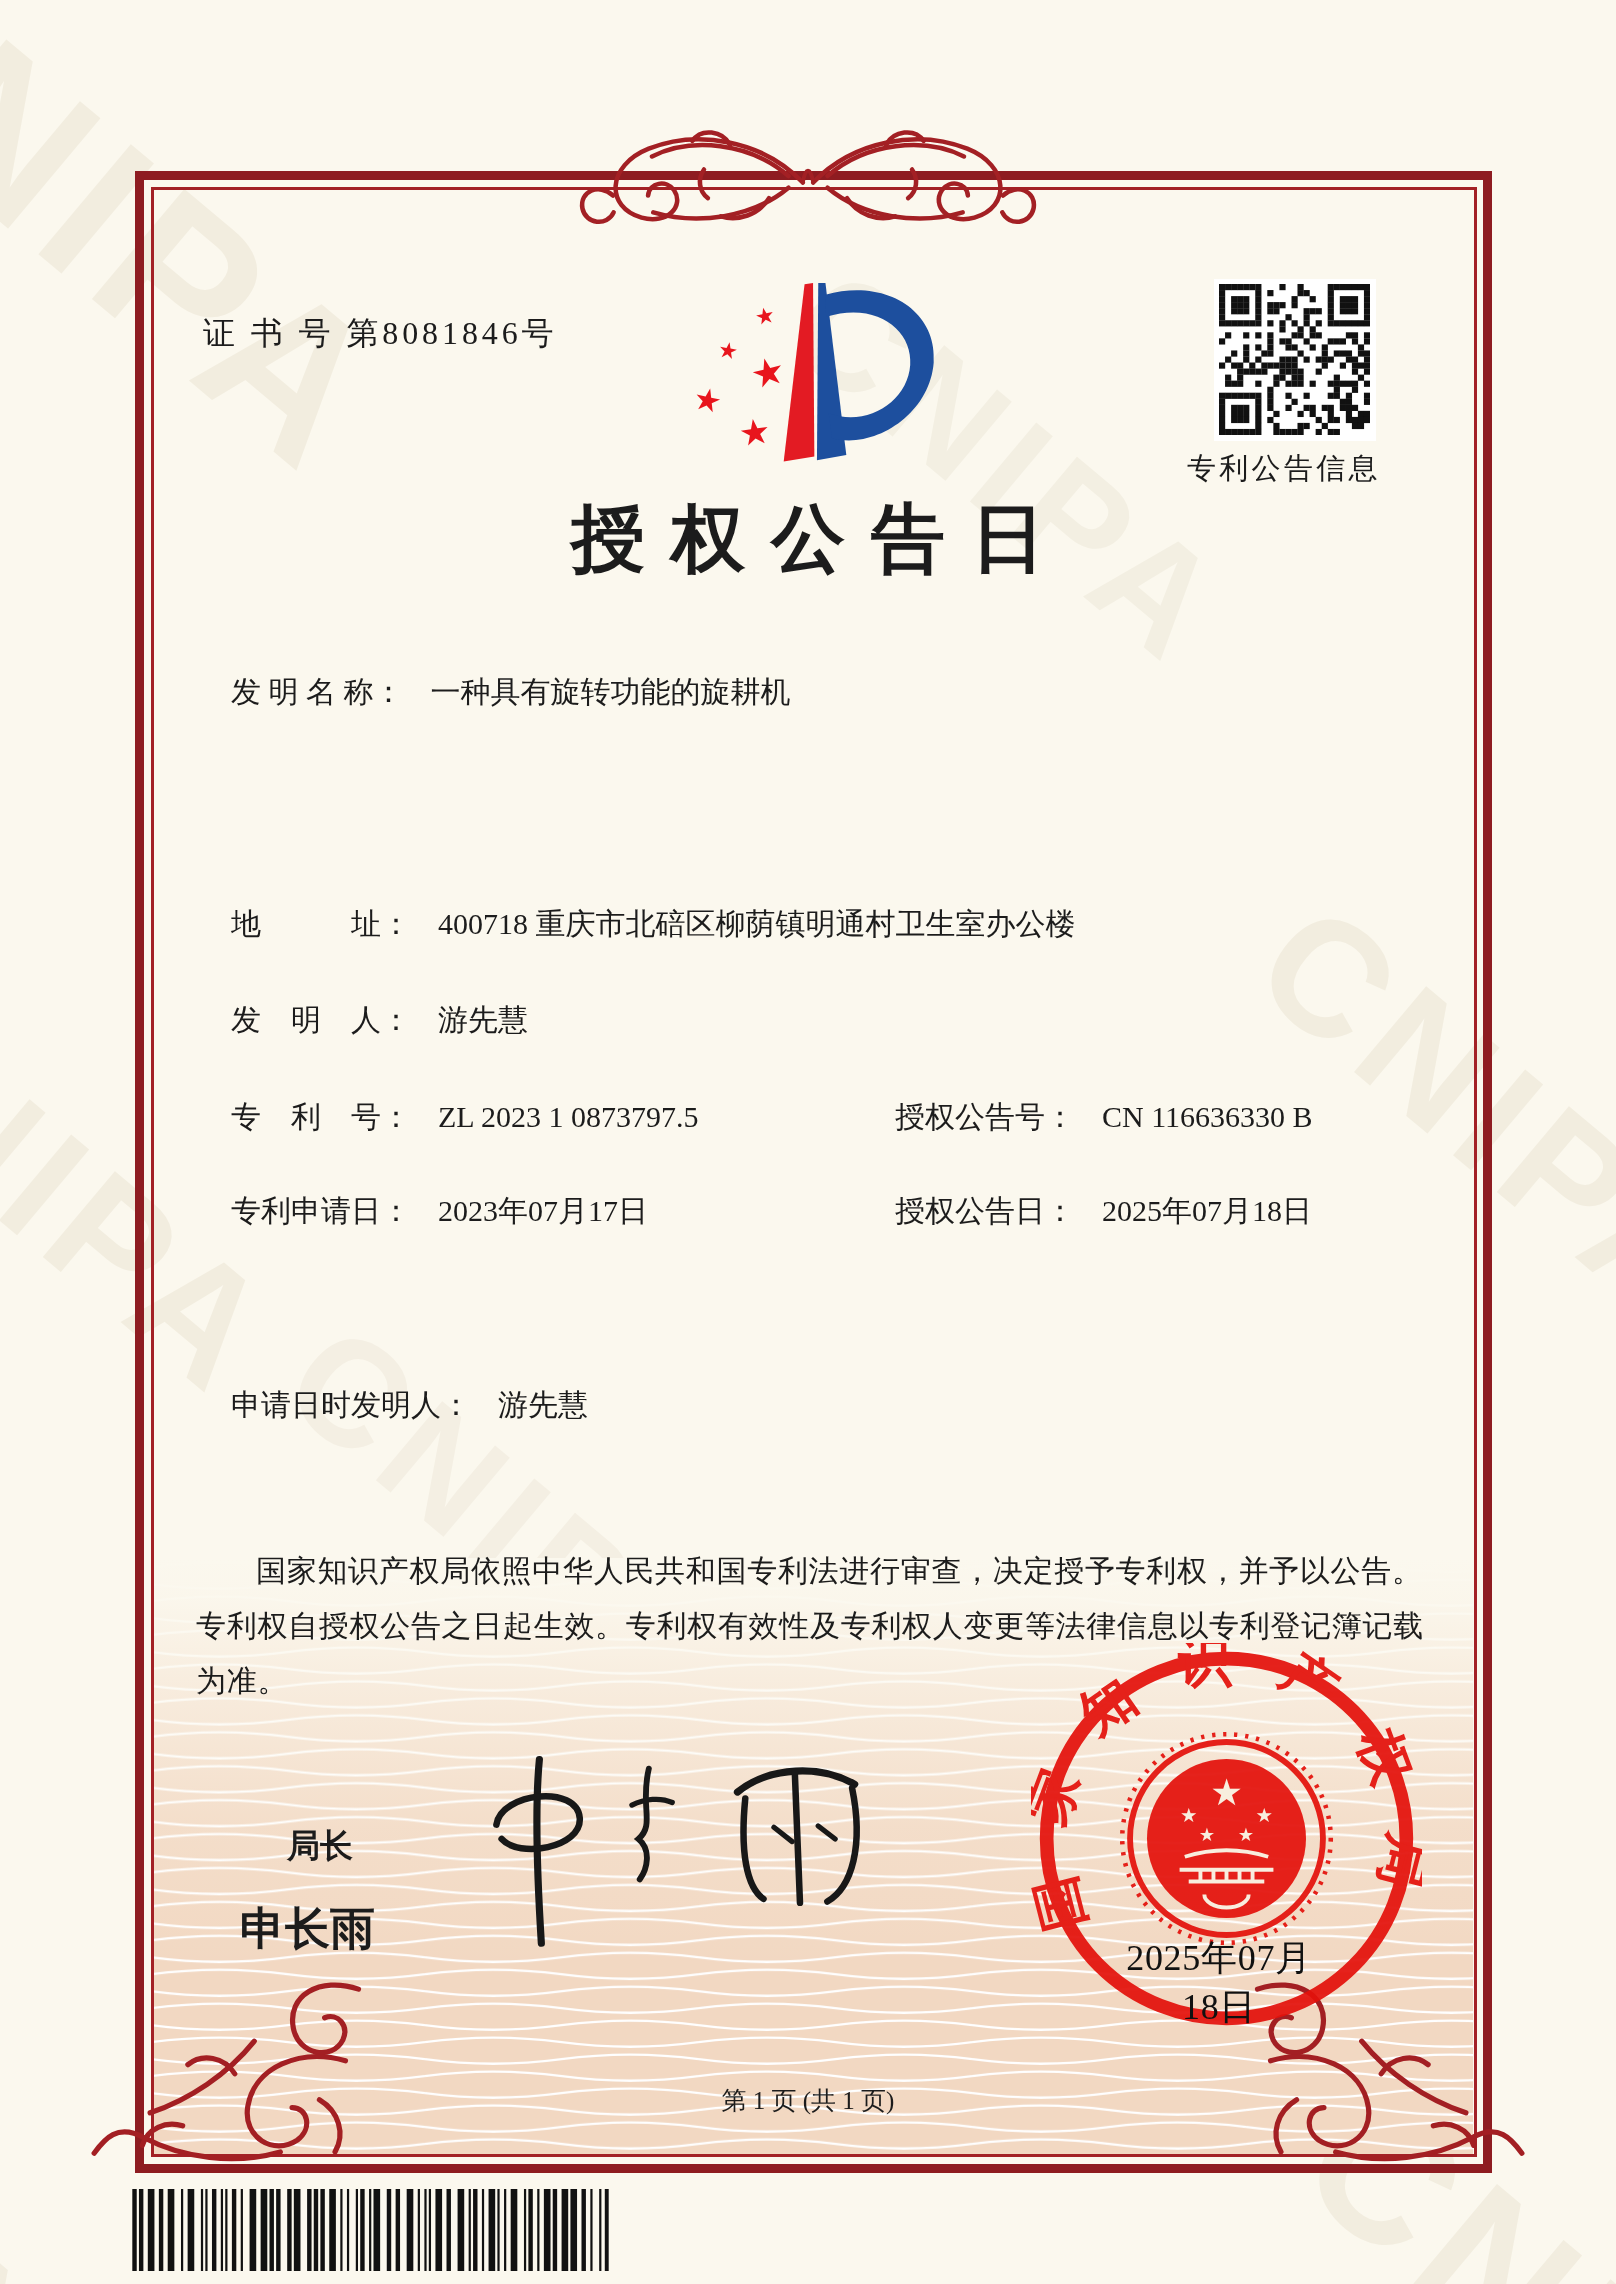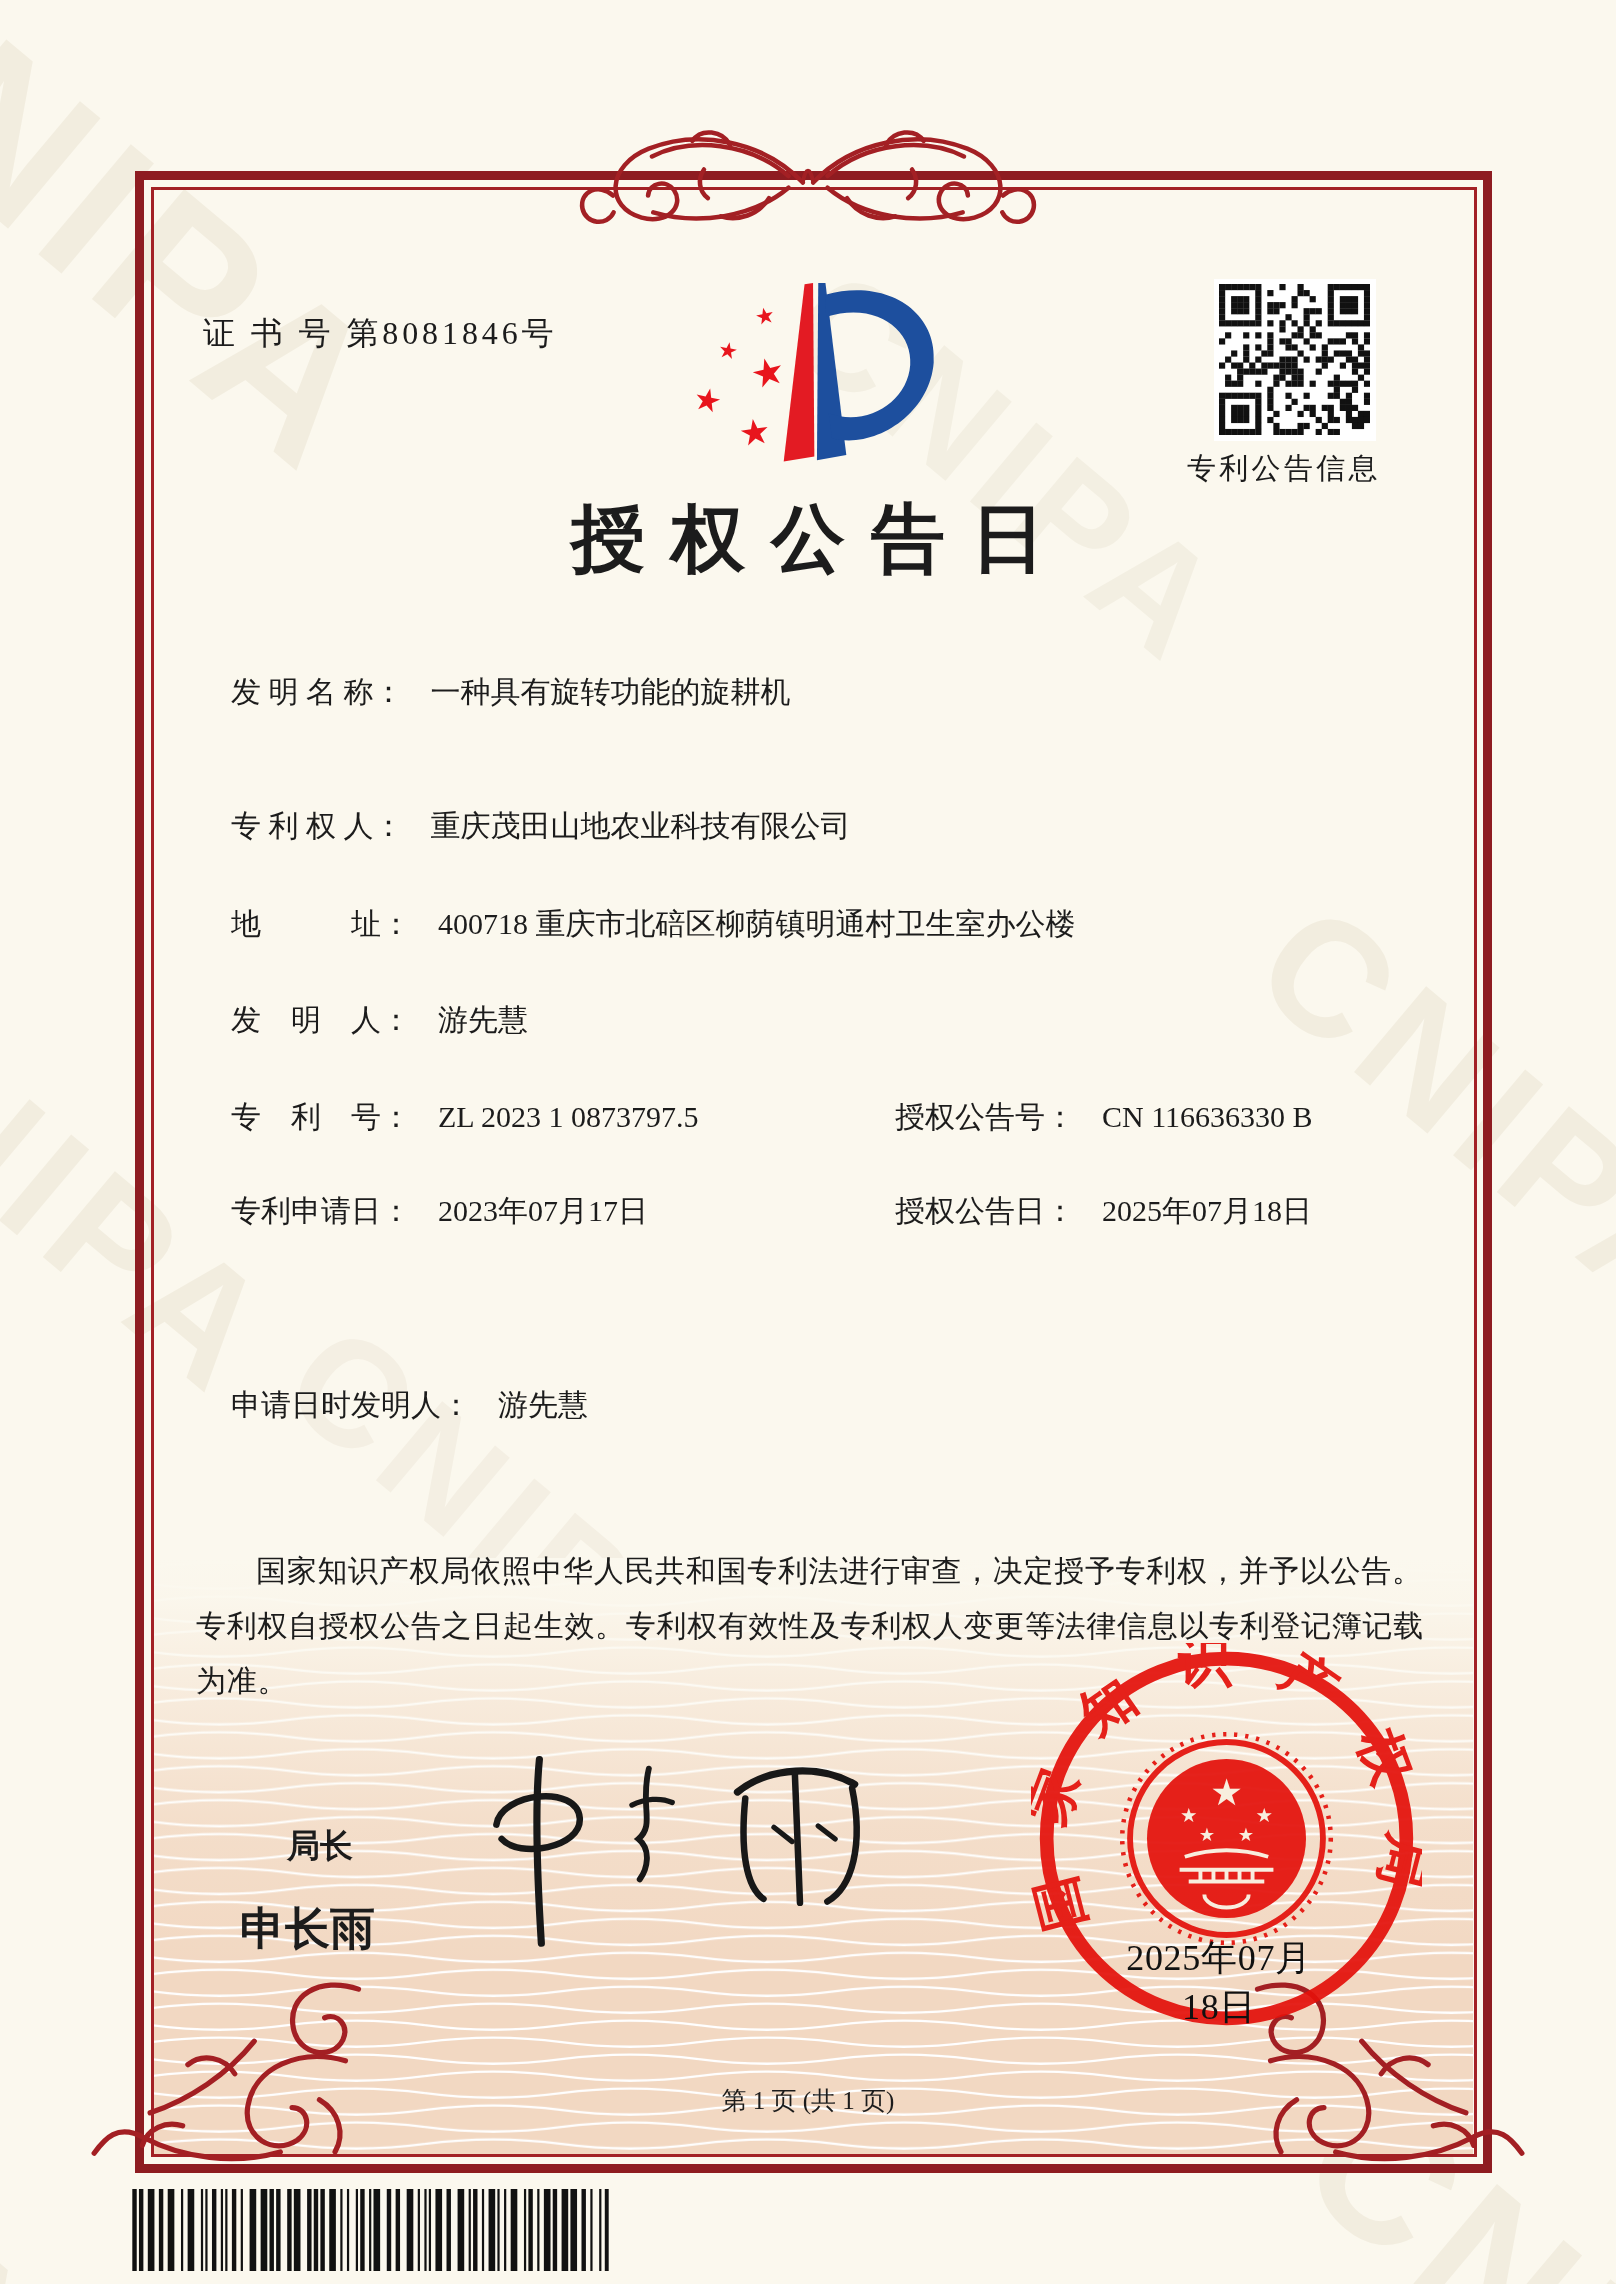--- a/index.html
+++ b/index.html
@@ -431,23 +431,20 @@
         <rect x="167.0" y="222.7" width="9.5" height="9.5" fill="#111"></rect>
         <rect x="176.3" y="222.7" width="9.5" height="9.5" fill="#111"></rect>
       </svg></div>
   <div class="qr-caption z3">专利公告信息</div>
 
   <div class="title z3">授权公告日</div>
 
   <div class="row z3" style="top:672px">
     <span class="lbl">发 明 名 称：</span><span class="val">一种具有旋转功能的旋耕机</span>
   </div>
-  <div class="row z3" style="top:806px">
-    <span class="lbl">专 利 权 人：</span><span class="val">重庆茂田山地农业科技有限公司</span>
-  </div>
   <div class="row z3" style="top:904px">
     <span class="lbl">地　　　址：</span><span class="val">400718 重庆市北碚区柳荫镇明通村卫生室办公楼</span>
   </div>
   <div class="row z3" style="top:1000px">
     <span class="lbl">发　明　人：</span><span class="val">游先慧</span>
   </div>
   <div class="row z3" style="top:1097px">
     <span class="lbl">专　利　号：</span><span class="val">ZL 2023 1 0873797.5</span>
   </div>
   <div class="row rt z3" style="top:1097px">

